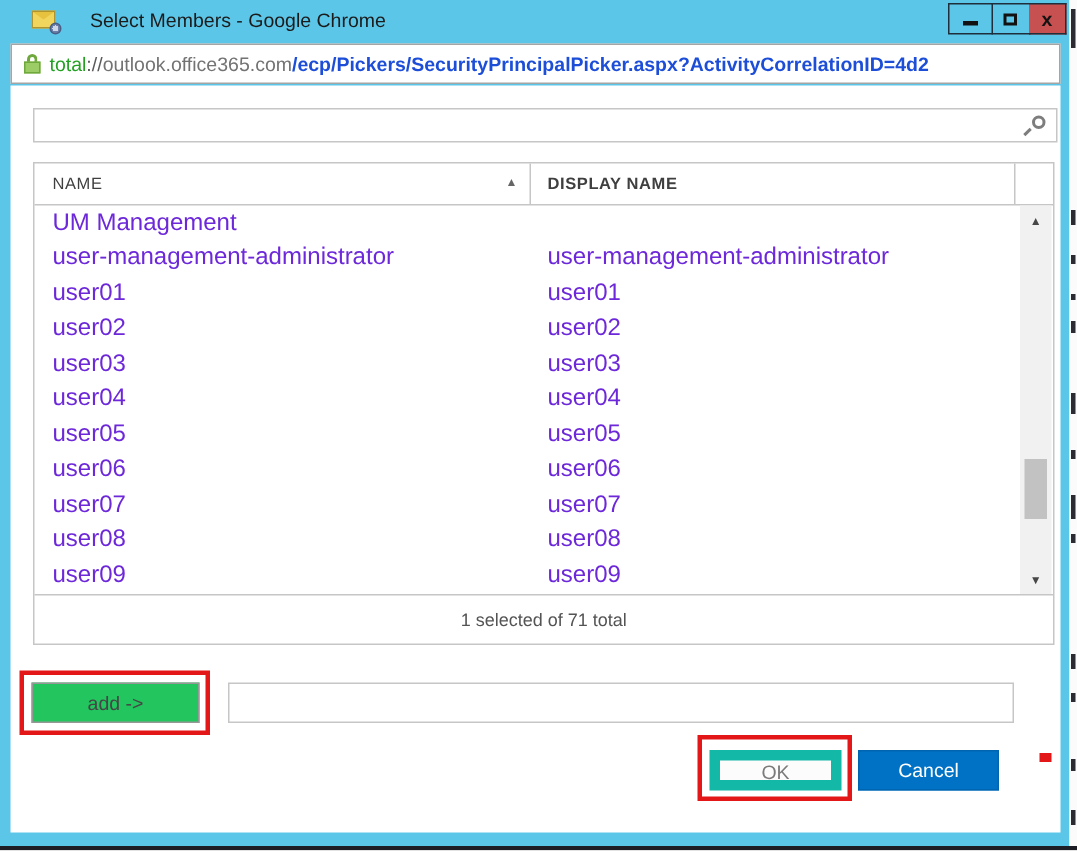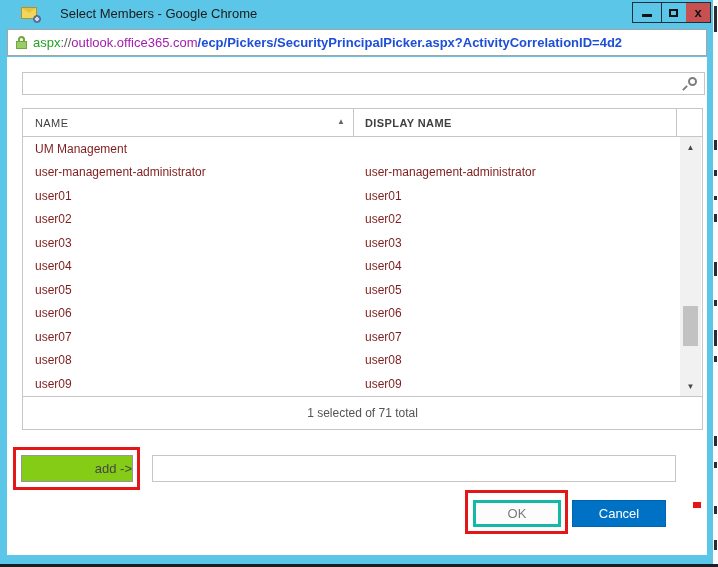--- a/index.html
+++ b/index.html
@@ -34,21 +34,21 @@
   .urlbar { position:absolute; left:7px; top:29px; width:700px; height:27px; background:#fff;
             border:1px solid #a5a5a5; display:flex; align-items:center; padding:0 0 0 8px;
             overflow:hidden; white-space:nowrap; font-size:13px; cursor:text; }
   .lock { position:relative; width:11px; height:13px; margin-right:6px; flex:0 0 auto; }
   .lock-shackle { position:absolute; left:2px; top:0; width:7px; height:6px;
                   border:2px solid #6fa83c; border-bottom:none; border-radius:4px 4px 0 0; }
   .lock-body { position:absolute; left:0; top:5px; width:11px; height:8px; background:#9ccc65;
                border:1px solid #6fa83c; }
   .url-scheme { color:#23a123; }
   .url-sep { color:#5a5a5a; }
-  .url-domain { color:#a21caf; }
+  .url-domain { color:#737373; }
   .url-path { color:#1d4ed8;font-weight:bold; }
   
   .content { position:absolute; left:7px; top:57px; width:700px; height:498px; background:#fff; }
   .searchbox { position:absolute; left:15px; top:15px; width:683px; height:23px;
                border:1px solid #c6c6c6; background:#fff; }
   .searchbox input { position:absolute; left:0; top:0; width:100%; height:100%;
                border:none; outline:none; padding:0 26px 0 6px; font-size:12px;
                font-family:"Liberation Sans",sans-serif; background:transparent; }
   .magnifier { position:absolute; right:7px; top:4px; width:14px; height:14px; cursor:pointer; }
   .mag-circle { position:absolute; right:0; top:0; width:9px; height:9px;
@@ -59,44 +59,44 @@
   .listbox { position:absolute; left:15px; top:51px; width:681px; height:322px;
              border:1px solid #c6c6c6; background:#fff; }
   .lheader { position:absolute; left:0; top:0; right:0; height:28px;
              border-bottom:1px solid #c6c6c6; font-size:11px; color:#3f3f3f; cursor:pointer; }
   .hdr-name-label { position:absolute; left:12px; top:8px; letter-spacing:.4px; }
   .hdr-sort { position:absolute; left:314px; top:8px; font-size:8px; color:#666; }
   .hdr-div1 { position:absolute; left:330px; top:0; bottom:0; width:1px; background:#c6c6c6; }
   .hdr-display-label { position:absolute; left:342px; top:8px; letter-spacing:.4px;font-weight:bold; }
   .hdr-div2 { position:absolute; left:653px; top:0; bottom:0; width:1px; background:#c6c6c6; }
   .rows { position:absolute; left:0; top:28px; width:654px; height:259px; overflow:hidden;
-          font-size:12px; color:#7f1d1d; }
+          font-size:16px; color:#6d28d9; }
   .row { height:23.5px; display:flex; align-items:center; cursor:pointer; }
   .cell-name { width:330px; padding-left:12px; flex:0 0 auto; white-space:nowrap; overflow:hidden; }
   .cell-dn { padding-left:12px; white-space:nowrap; overflow:hidden; }
   
   .vscroll { position:absolute; right:1px; top:28px; width:21px; height:259px; background:#f1f1f1; cursor:default; }
   .scroll-up, .scroll-down { position:absolute; left:0; right:0; height:16px; display:flex;
           align-items:center; justify-content:center; font-size:8px; color:#474747; cursor:pointer; }
   .scroll-up { top:2px; } .scroll-down { bottom:2px; }
   .scroll-thumb { position:absolute; left:3px; right:3px; top:169px; height:40px; background:#c2c2c2; cursor:grab; }
   .statusrow { position:absolute; left:0; right:0; bottom:0; height:33px; border-top:1px solid #c6c6c6;
           display:flex; align-items:center; justify-content:center; font-size:12px; color:#545454; }
   
   .annotation { position:absolute; border:3px solid #e31717; background:transparent; pointer-events:none; }
   .anno-add { left:6px; top:390px; width:127px; height:43px; }
   .anno-ok { left:458px; top:433px; width:103px; height:44px; }
   .add-button { position:absolute; left:14px; top:398px; width:112px; height:27px;
-          background:#84cc16; border:1px solid #979797; font-size:13px; color:#464646;
-          font-family:"Liberation Sans",sans-serif; cursor:pointer;text-align:right; }
+          background:#22c55e; border:1px solid #979797; font-size:13px; color:#464646;
+          font-family:"Liberation Sans",sans-serif; cursor:pointer; }
   .selection-input { position:absolute; left:145px; top:398px; width:524px; height:27px;
           border:1px solid #c6c6c6; font-size:12px; padding:0 6px; outline:none;
           font-family:"Liberation Sans",sans-serif; }
   .ok-button { position:absolute; left:466px; top:443px; width:88px; height:27px;
-          background:#fcfcfc; border:3px solid #14b8a6; font-size:13px; color:#7b7b7b;
+          background:#fcfcfc; border:7px solid #14b8a6; font-size:13px; color:#7b7b7b;
           font-family:"Liberation Sans",sans-serif; cursor:pointer; }
   .cancel-button { position:absolute; left:565px; top:443px; width:94px; height:27px;
           background:#0072c6; border:1px solid #0065b0; font-size:13px; color:#ffffff;
           font-family:"Liberation Sans",sans-serif; cursor:pointer; }
   .red-marker { position:absolute; left:686px; top:445px; width:8px; height:6px; background:#e31717; }
   
   .edge-strip { position:absolute; left:713px; top:0; width:5px; height:567px; background:#fbfbfb; }
   .edge-strip i { position:absolute; left:1px; width:3px; background:#2b2b33; display:block; }
   .bottom-line { position:absolute; left:0; top:564px; width:718px; height:3px; background:#1d1d26; }
 </style>
@@ -121,21 +121,21 @@
       <div class="cap-btn cap-close">
         <span>x</span>
       </div>
     </div>
 
     <div class="urlbar">
       <span class="lock">
         <span class="lock-shackle"></span>
         <span class="lock-body"></span>
       </span>
-      <span class="url-scheme">aspx</span>
+      <span class="url-scheme">total</span>
       <span class="url-sep">://</span>
       <span class="url-domain">outlook.office365.com</span>
       <span class="url-path">/ecp/Pickers/SecurityPrincipalPicker.aspx?ActivityCorrelationID=4d2</span>
     </div>
 
     <div class="content">
 
       <div class="searchbox">
         <input type="text" value="" style="">
         <span class="magnifier">

